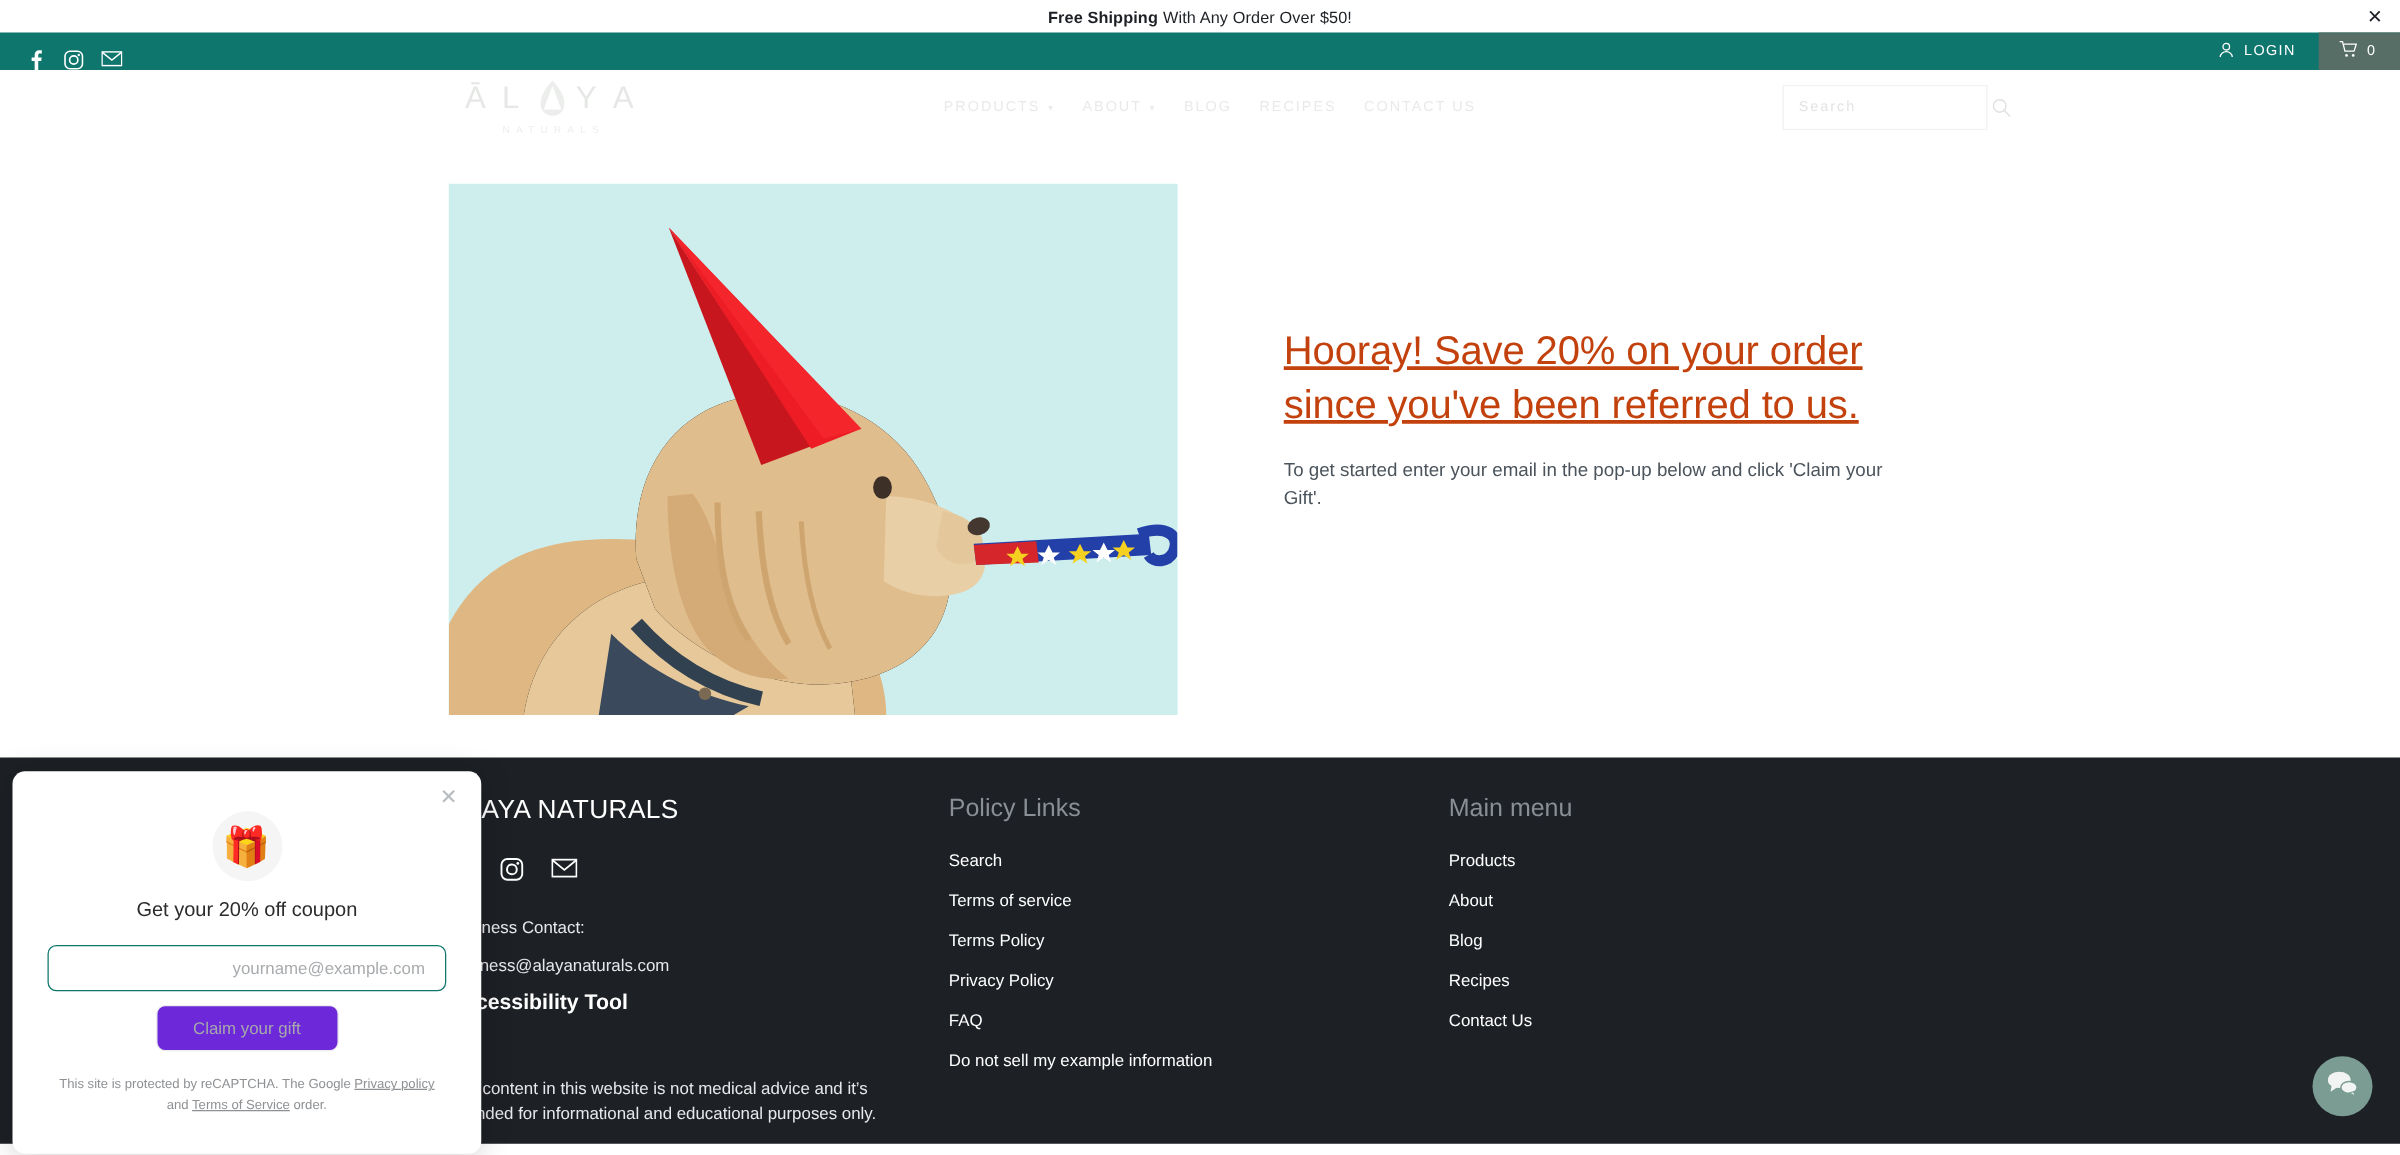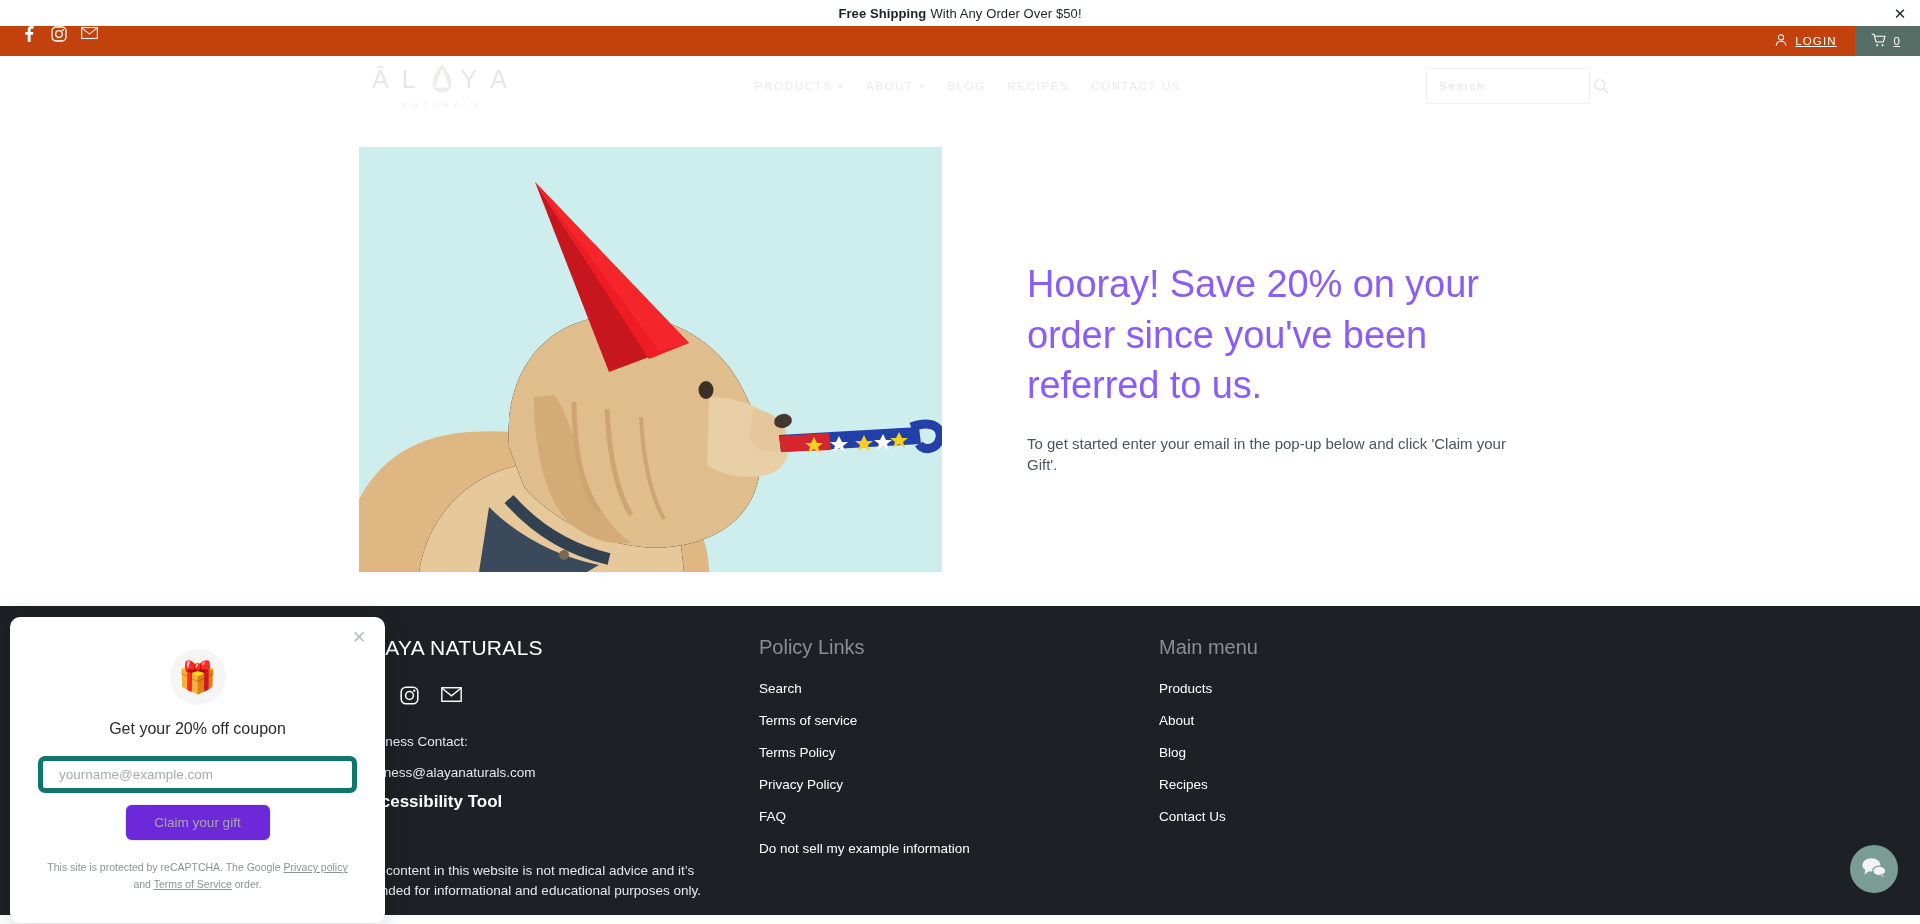--- a/index.html
+++ b/index.html
@@ -27,26 +27,25 @@
   .announce-close {
     position:absolute; right:12px; top:50%; transform:translateY(-50%);
     width:16px; height:16px; cursor:pointer;
     display:flex; align-items:center; justify-content:center;
     color:#1d2025; font-size:15px; line-height:1;
   }
 
   
   .utilbar {
     height:30px;
-    background:#c2410c;
+    background:#0f766e;
     display:flex;
-    align-items:flex-start;
+    align-items:flex-end;
     position:relative;
     color:#ffffff;
-    text-decoration:underline;
   }
   .util-social { display:flex; align-items:center; gap:14px; padding-left:21px; }
   .util-social .ic { width:16px; height:16px; display:block; cursor:pointer; }
   .util-social svg { display:block; }
   .util-right { margin-left:auto; display:flex; align-items:stretch; height:30px; }
   .util-login {
     display:flex; align-items:center; gap:7px;
     padding:0 18px 0 10px;
     font-size:11.5px; letter-spacing:1.1px; cursor:pointer;
   }
@@ -126,22 +125,22 @@
     overflow:hidden;
     flex:none;
   }
   .hero-img svg { display:block; width:100%; height:100%; }
   .hero-text {
     margin-left:85px;
     padding-top:112px;
     width:500px;
   }
   .hero-title {
-    font-size:38px; line-height:1.33; color:#8b5cf6;
-    font-weight:normal; letter-spacing:-.1px;
+    font-size:32px; line-height:1.33; color:#c2410c;
+    font-weight:normal; letter-spacing:-.1px;text-decoration:underline;
   }
   .hero-sub {
     margin-top:22px;
     font-size:15px; line-height:1.45; color:#4b545c;
   }
 
   
   .footer {
     background:#1d2025;
     height:309px;
@@ -204,25 +203,26 @@
     display:flex; align-items:center; justify-content:center;
     font-size:31px; line-height:1;
   }
   .popup-head {
     text-align:center;
     font-size:16px; color:#2b2b2b;
     margin-top:15px; margin-bottom:18px;
   }
   .popup-input {
     width:100%; height:37px;
-    border:5px solid #0f766e; border-radius:7px;
+    border:1px solid #0f766e; border-radius:7px;
     padding:0 16px;
     font-family:"Liberation Sans", sans-serif;
     font-size:13.5px; color:#0f766e;
     outline:none;
+    text-align:right;
   }
   .popup-input::placeholder { color:#a8abad; }
   .popup-btn {
     display:block;
     margin:11px auto 0;
     width:146px; height:37px;
     border:1px solid #ebedee; border-radius:7px;
     background:#6d28d9;
     font-family:"Liberation Sans", sans-serif;
     font-size:13.5px; color:#a6a9ab;

